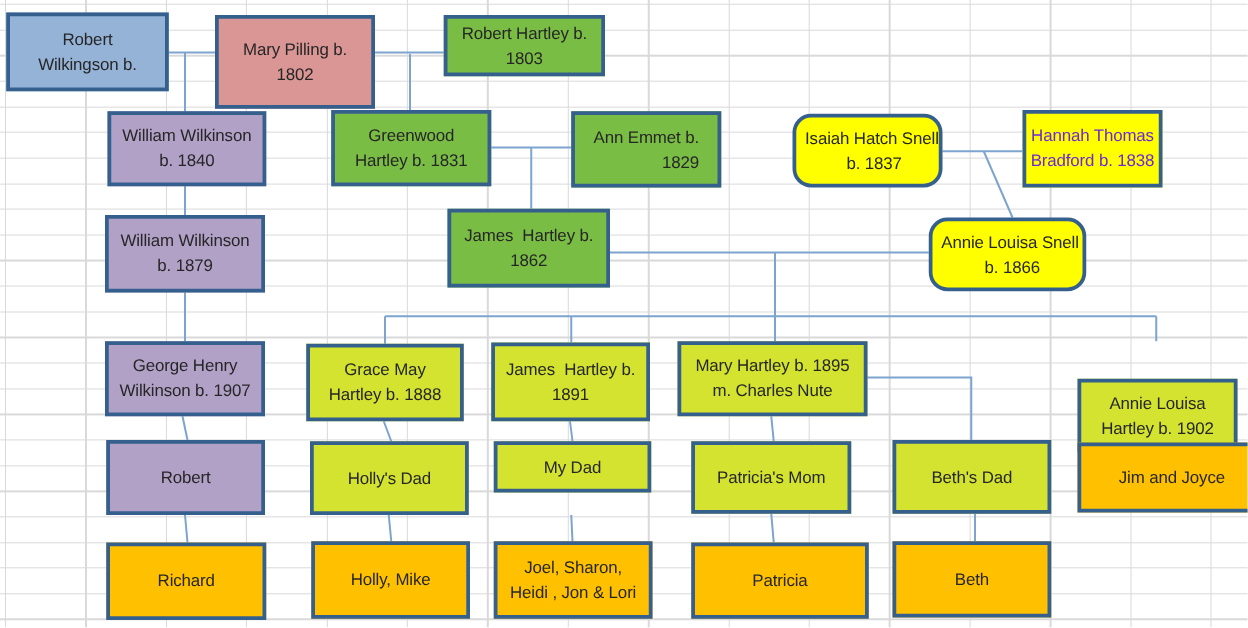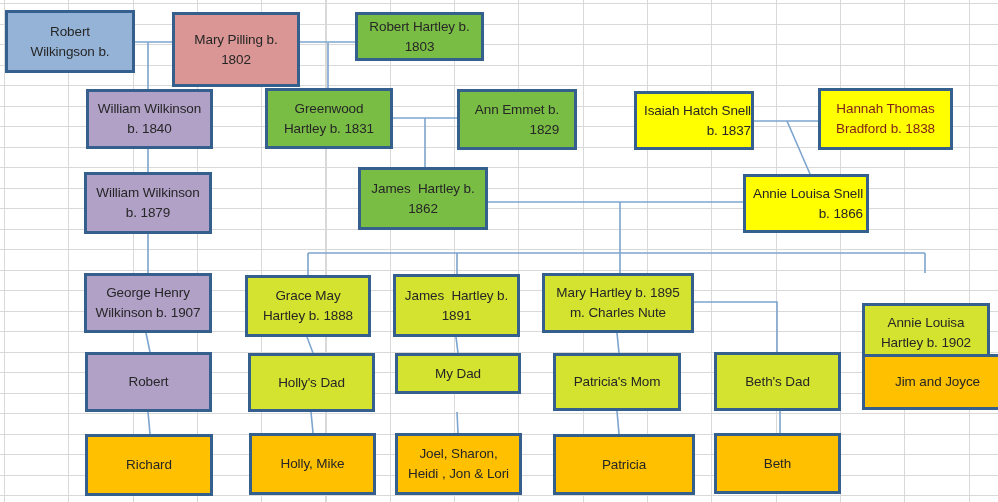--- a/index.html
+++ b/index.html
@@ -31,22 +31,23 @@
     justify-content: center;
     text-align: center;
     white-space: pre;
     font-size: 13.5px;
     line-height: 1.45;
     letter-spacing: -0.1px;
     cursor: default;
   }
   .node.align-left {
     justify-content: flex-start;
-    text-align: right;
+    text-align: center;
     padding-left: 7px;
+    border-radius: 15px;
   }
 </style>
 </head>
 <body>
 
 <div id="canvas" style="width: 998px; height: 502px; background-color: rgb(255, 255, 255); background-image: repeating-linear-gradient(to right, rgb(217, 217, 217) 0px, rgb(217, 217, 217) 1px, transparent 1px, transparent 64.3px), repeating-linear-gradient(rgb(217, 217, 217) 0px, rgb(217, 217, 217) 1px, transparent 1px, transparent 20.5px); background-position: 4px 0px, 0px 3px;">
   <svg id="connector-svg" width="998" height="502">
       <polyline points="134,42 172,42" fill="none" stroke="#7CA4CF" stroke-width="1.6"></polyline>
       <polyline points="148,42 148,89" fill="none" stroke="#7CA4CF" stroke-width="1.6"></polyline>
       <polyline points="300,42 355,42" fill="none" stroke="#7CA4CF" stroke-width="1.6"></polyline>
@@ -82,21 +83,21 @@
     <div class="node" style="left: 355px; top: 12px; width: 129px; height: 49px; background-color: rgb(122, 189, 69); border: 3px solid rgb(53, 96, 142); color: rgb(38, 38, 38);">Robert Hartley b.
 1803</div>
     <div class="node" style="left: 86px; top: 89px; width: 127px; height: 60px; background-color: rgb(177, 161, 199); border: 3px solid rgb(53, 96, 142); color: rgb(38, 38, 38);">William Wilkinson
 b. 1840</div>
     <div class="node" style="left: 265px; top: 88px; width: 128px; height: 61px; background-color: rgb(122, 189, 69); border: 3px solid rgb(53, 96, 142); color: rgb(38, 38, 38);">Greenwood
 Hartley b. 1831</div>
     <div class="node" style="left: 457px; top: 89px; width: 120px; height: 61px; background-color: rgb(122, 189, 69); border: 3px solid rgb(53, 96, 142); color: rgb(38, 38, 38); text-align: right;">Ann Emmet b.
 1829</div>
     <div class="node align-left" style="left: 634px; top: 91px; width: 120px; height: 59px; background-color: rgb(255, 255, 0); border: 3px solid rgb(53, 96, 142); color: rgb(38, 38, 38);">Isaiah Hatch Snell
  b. 1837</div>
-    <div class="node" style="left: 818px; top: 88px; width: 135px; height: 62px; background-color: rgb(255, 255, 0); border: 3px solid rgb(53, 96, 142); color: #7f1d1d;">Hannah Thomas
+    <div class="node" style="left: 818px; top: 88px; width: 112px; height: 62px; background-color: rgb(255, 255, 0); border: 3px solid rgb(53, 96, 142); color: #6d28d9;">Hannah Thomas
 Bradford b. 1838</div>
     <div class="node" style="left: 84px; top: 172px; width: 128px; height: 62px; background-color: rgb(177, 161, 199); border: 3px solid rgb(53, 96, 142); color: rgb(38, 38, 38);">William Wilkinson
 b. 1879</div>
     <div class="node" style="left: 358px; top: 167px; width: 130px; height: 63px; background-color: rgb(122, 189, 69); border: 3px solid rgb(53, 96, 142); color: rgb(38, 38, 38);">James  Hartley b.
 1862</div>
     <div class="node align-left" style="left: 743px; top: 174px; width: 126px; height: 59px; background-color: rgb(255, 255, 0); border: 3px solid rgb(53, 96, 142); color: rgb(38, 38, 38);">Annie Louisa Snell
  b. 1866</div>
     <div class="node" style="left: 84px; top: 273px; width: 128px; height: 60px; background-color: rgb(177, 161, 199); border: 3px solid rgb(53, 96, 142); color: rgb(38, 38, 38);">George Henry
 Wilkinson b. 1907</div>
     <div class="node" style="left: 245px; top: 275px; width: 126px; height: 62px; background-color: rgb(211, 227, 47); border: 3px solid rgb(53, 96, 142); color: rgb(38, 38, 38);">Grace May

